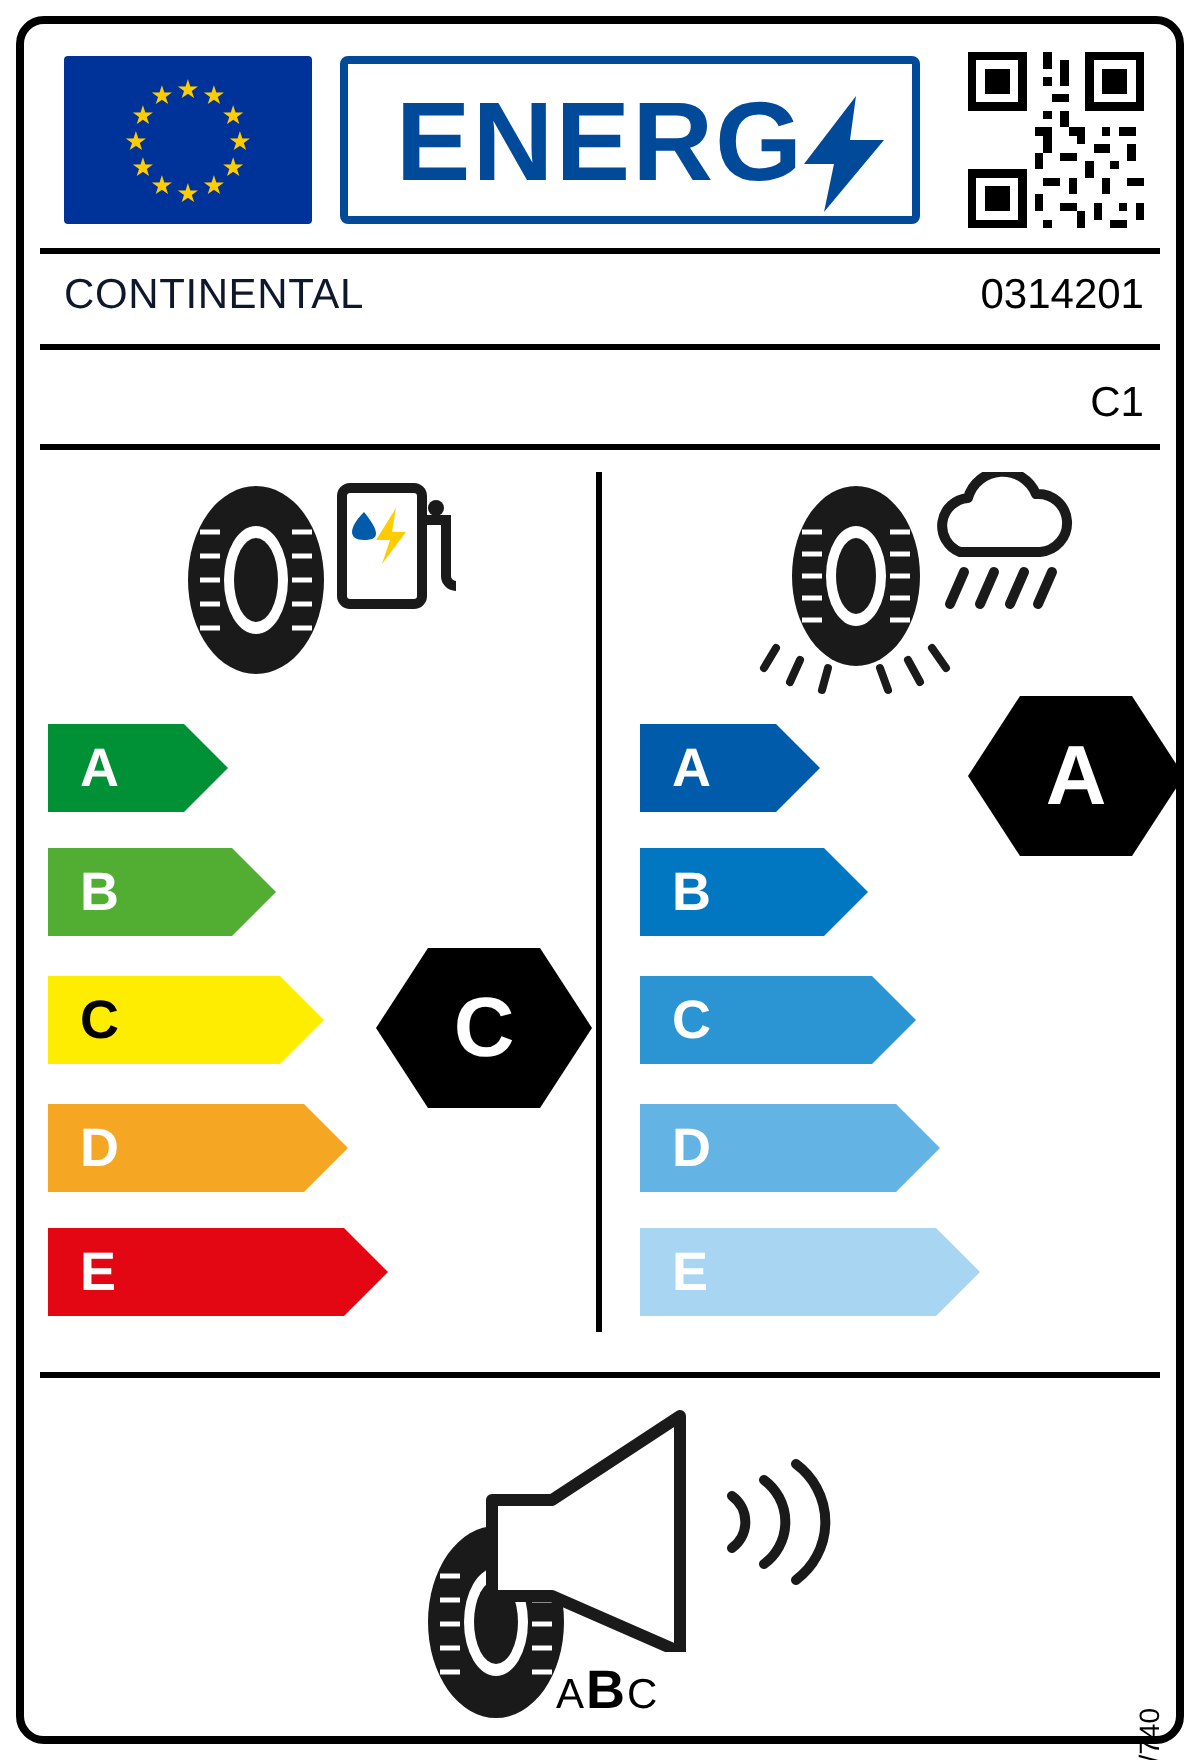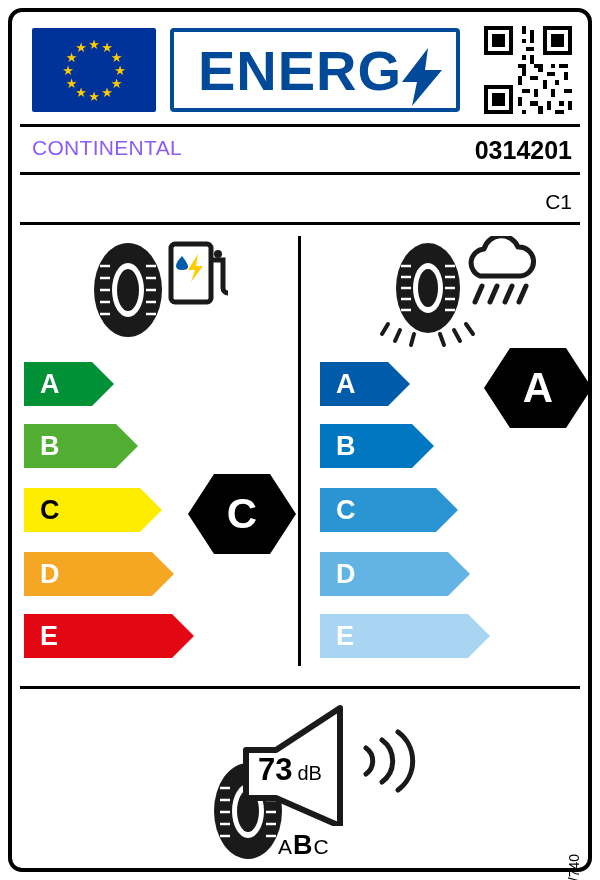--- a/index.html
+++ b/index.html
@@ -89,32 +89,31 @@
     background: #000000;
     width: 3px;
   }
 
   
   .brand {
     position: absolute;
     left: 32px;
     top: 136px;
     font-size: 21px;
-    color: #8b5cf6;
+    color: #0f172a;
     letter-spacing: 0.3px;
     text-align: center;
   }
   .code {
     position: absolute;
     right: 28px;
     top: 136px;
-    font-size: 25px;
+    font-size: 21px;
     color: #000;
     text-align: left;
-    font-weight: bold;
   }
   .tyre-size {
     position: absolute;
     left: 28px;
     top: 186px;
     font-size: 27px;
     color: #000;
     letter-spacing: 0.2px;
   }
   .class-code {
@@ -475,24 +474,20 @@
       <line x1="70" y1="56" x2="80" y2="56"></line>
         <line x1="70" y1="68" x2="80" y2="68"></line>
       <line x1="70" y1="80" x2="80" y2="80"></line>
     </g>
   </svg>
 
   <svg style="position:absolute; left:240px; top:702px;" width="118" height="124" viewBox="0 0 118 124">
     <path d="M6 48 L6 96 L36 96 L100 124 L100 6 L36 48 Z" fill="#ffffff" stroke="#1a1a1a" stroke-width="6" stroke-linejoin="round"></path>
   </svg>
 
-  <div style="position:absolute; left:258px; top:752px; display:flex; align-items:baseline;">
-    <span class="noise-db">73</span>
-    <span class="noise-unit" style="margin-left:5px;">dB</span>
-  </div>
 
   <svg style="position:absolute; left:360px; top:726px;" width="58" height="70" viewBox="0 0 58 70">
     <g fill="none" stroke="#1a1a1a" stroke-width="5" stroke-linecap="round">
       <path d="M6 22 a16 16 0 0 1 0 26"></path>
       <path d="M22 14 a26 26 0 0 1 0 42"></path>
       <path d="M38 6 a36 36 0 0 1 0 58"></path>
     </g>
   </svg>
 
   <div class="abc">

